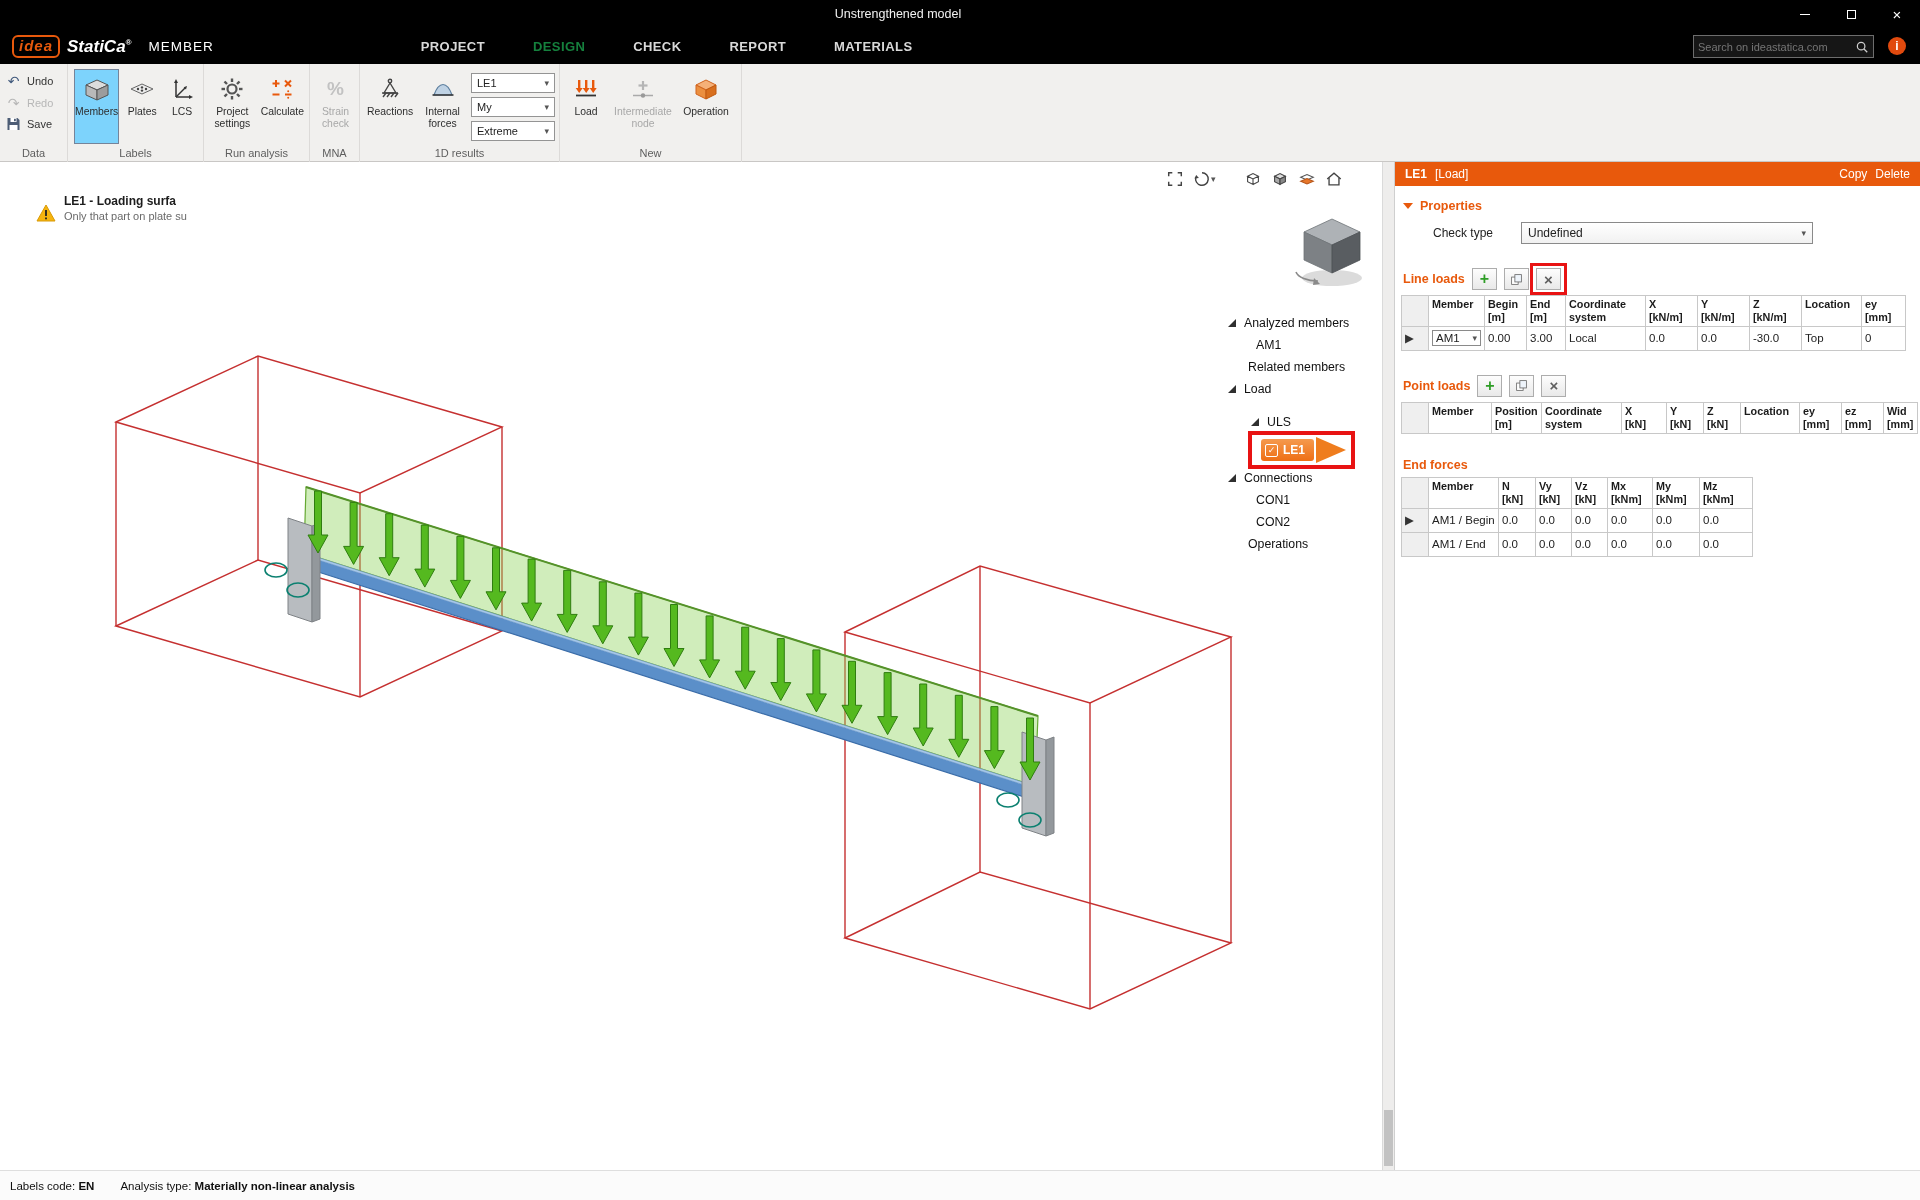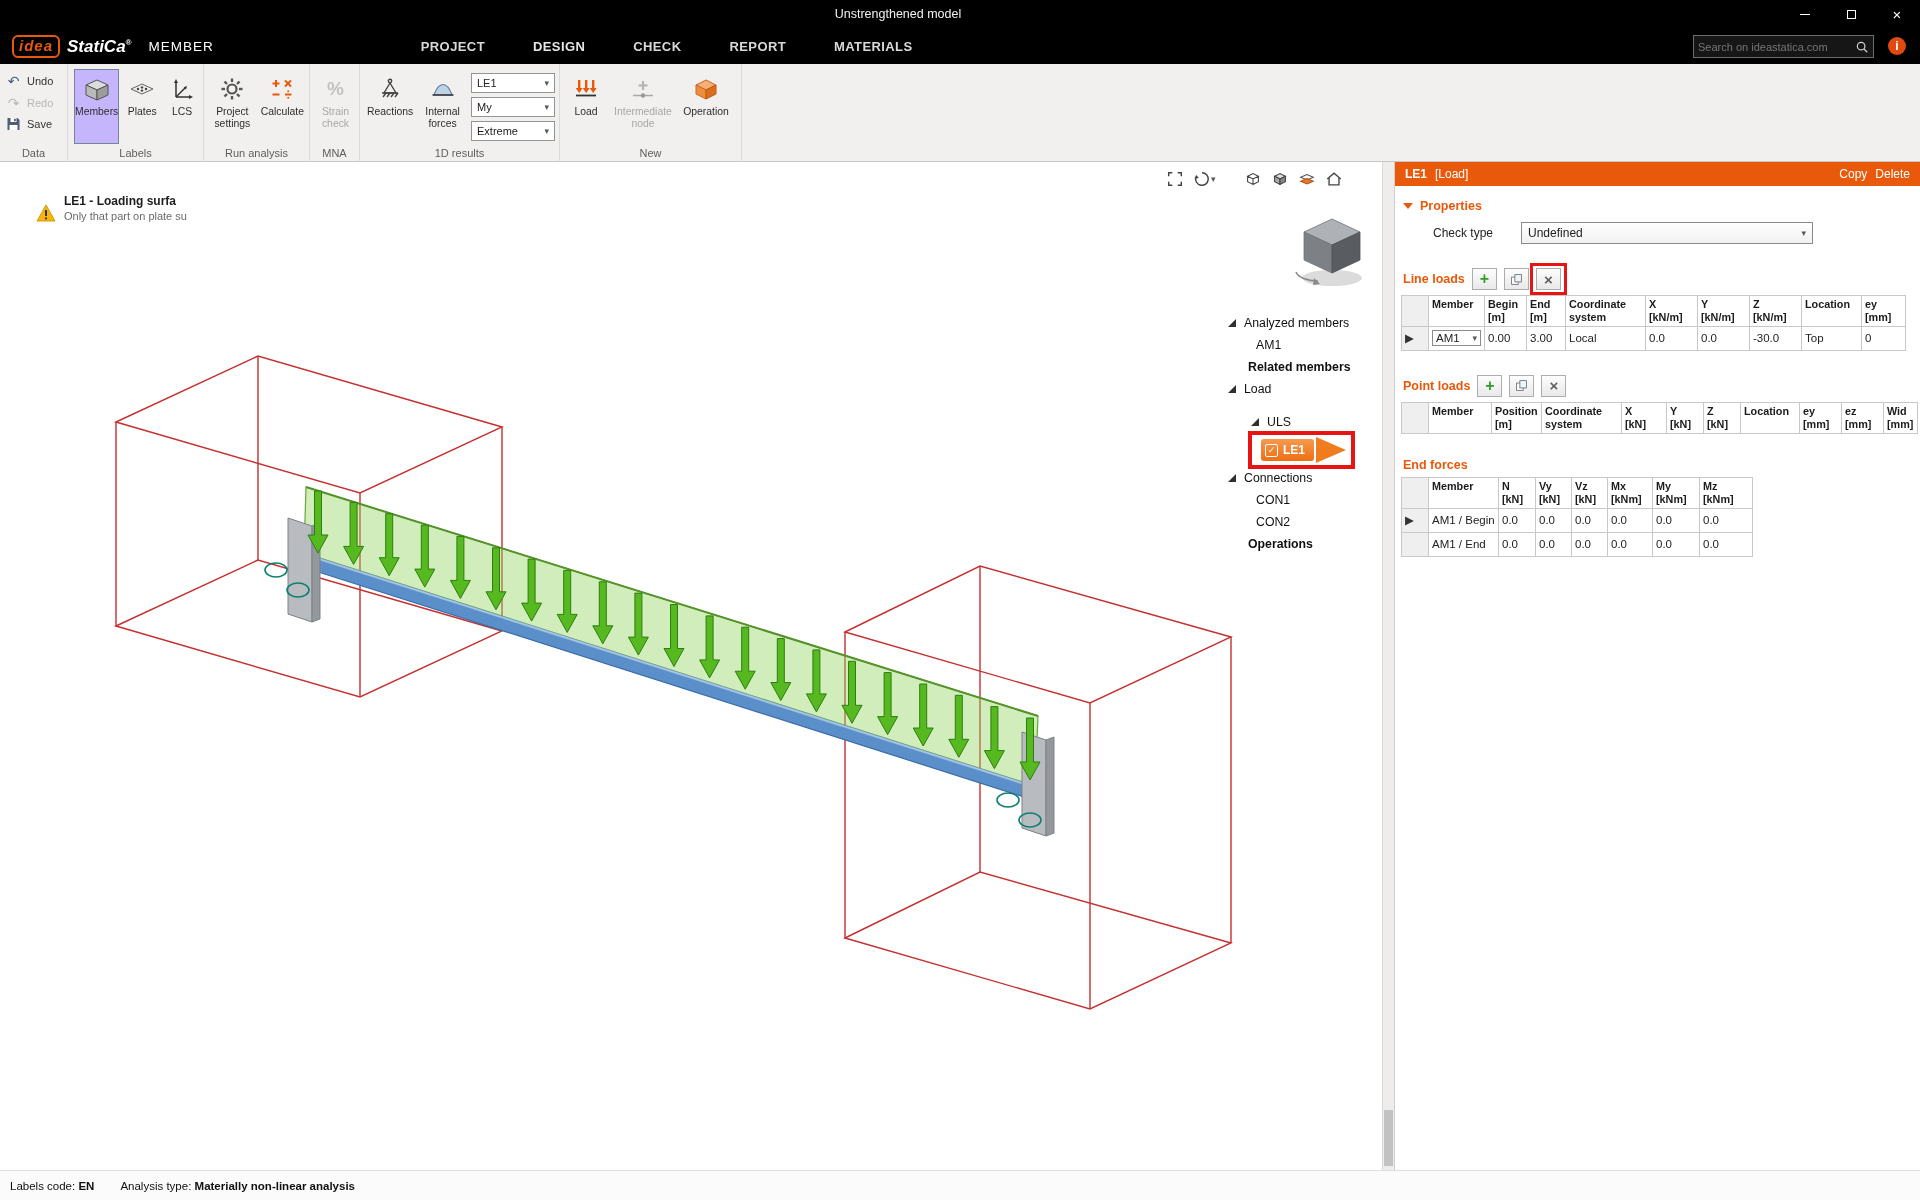--- a/index.html
+++ b/index.html
@@ -22,35 +22,35 @@
   .closex{font-size:15px; line-height:1;}
   
   .menubar{position:absolute; left:0; top:29px; width:1920px; height:35px; background:#000; display:flex; align-items:center;}
   .brand{display:flex; align-items:center; gap:7px; padding-left:12px;}
   .ideabox{border:2px solid var(--accent); border-radius:6px; color:var(--accent); font-weight:bold; font-style:italic; font-size:15px; padding:0 5px 2px 5px; letter-spacing:1px;}
   .statica{color:#fff; font-weight:bold; font-style:italic; font-size:17px;}
   .reg{color:#fff; font-size:8px; vertical-align:super;}
   .product{color:#fff; font-size:13.5px; letter-spacing:1px; margin-left:10px;}
   .menutabs{display:flex; gap:44px; margin-left:205px;}
   .mtab{color:#d9d9d9; font-size:13px; font-weight:bold; letter-spacing:.4px; cursor:pointer; padding:6px 2px;}
-  .mtab.active{color:#e5e5e5;}
+  .mtab.active{color:#15803d;}
   .searchwrap{position:absolute; right:46px; top:6px; width:181px; height:23px; background:#161616; border:1px solid #6d6d6d; display:flex; align-items:center; padding:0 4px;}
   .searchinput{flex:1; background:transparent; border:none; outline:none; color:#cfcfcf; font-size:11px; font-family:inherit;}
   .infocircle{position:absolute; right:14px; top:8px; width:18px; height:18px; border-radius:50%; background:#e14a0e; color:#fff; font-weight:bold; font-size:12px; display:flex; align-items:center; justify-content:center; cursor:pointer;}
   
   .ribbon{position:absolute; left:0; top:64px; width:1920px; height:98px; background:#f1f0ee; border-bottom:1px solid #c9c7c5; display:flex;}
   .rgroup{position:relative; height:98px; border-right:1px solid #dcdad8; flex:none;}
   .rlabel{position:absolute; bottom:3px; left:0; width:100%; text-align:center; font-size:11px; color:#5e5e5e;}
   .rcontent{display:flex; padding:5px 4px 18px 6px; gap:5px; height:100%;}
   .stack{display:flex; flex-direction:column; gap:6px; padding-top:4px;}
   .sbtn{display:flex; align-items:center; gap:6px; font-size:11px; color:#333; cursor:pointer; white-space:nowrap;}
   .sbtn .arr{font-size:14px; color:#40597c; width:15px; text-align:center;}
   .sbtn.disabled, .sbtn.disabled .arr{color:#b7b7b7;}
   .rbtn{display:flex; flex-direction:column; align-items:center; gap:3px; padding-top:5px; font-size:10.4px; color:#2e2e2e; text-align:center; line-height:1.15; cursor:pointer; border:1px solid transparent;}
-  .rbtn.selected{background:#c4b5fd; border:1px solid #75849a;}
+  .rbtn.selected{background:#7dd3fc; border:1px solid #75849a;}
   .rbtn.disabled{color:#a8a8a8;}
   .bicon{height:28px; display:flex; align-items:center; justify-content:center;}
   .pct{font-size:19px; color:#c2c2c2; font-weight:bold;}
   .combostack{display:flex; flex-direction:column; gap:4px; padding-top:4px;}
   .combo{width:84px; height:20px; border:1px solid #949494; background:#fff; display:flex; align-items:center; justify-content:space-between; padding:0 5px; font-size:11px; color:#222; cursor:pointer;}
   .caret{font-size:9px; color:#555;}
   
   .viewport{position:absolute; left:0; top:162px; width:1394px; height:1008px; background:#fff; overflow:hidden;}
   .scene{position:absolute; left:0; top:0;}
   .warnbox{position:absolute; left:36px; top:32px; display:flex; gap:8px; align-items:flex-end;}
@@ -60,21 +60,21 @@
   .vicon{display:flex; align-items:center; cursor:pointer;}
   .gap16{width:10px;}
   .navcube{position:absolute; left:1284px; top:48px;}
   .vsplit{position:absolute; right:0; top:0; width:12px; height:1008px; background:#eeedec; border-left:1px solid #dadada;}
   .vthumb{position:absolute; right:1px; bottom:4px; width:9px; height:56px; background:#c2c2c2; cursor:pointer;}
   
   .tree{position:absolute; left:1222px; top:150px; width:160px; font-size:12.3px; color:#111;}
   .trow{height:22px; display:flex; align-items:center; cursor:pointer;}
   .exp{width:0; height:0; border-bottom:8px solid #2f2f2f; border-left:8px solid transparent; margin-right:8px;}
   .ind0{padding-left:6px;}
-  .ind0n{padding-left:26px;font-weight:bold;}
+  .ind0n{padding-left:26px;}
   .ind1{padding-left:34px;}
   .ind2{padding-left:29px;margin-top:11px;}
   .ind3{padding-left:39px;}
   .le1wrap{position:relative; display:flex; align-items:center;}
   .le1pill{height:22px; display:flex; align-items:center; gap:5px; padding:0 9px 0 4px; border-radius:3px; background:linear-gradient(#f59a4e,#ee6f15); color:#fff; font-weight:bold; font-size:12px;}
   .cb{width:13px; height:13px; border:1.5px solid #fff; border-radius:2px; display:flex; align-items:center; justify-content:center; font-size:9px; color:#fff;}
   .le1arrow{width:0; height:0; border-top:13px solid transparent; border-bottom:13px solid transparent; border-left:30px solid #ef7d1e; margin-left:2px;}
   .annle1{position:absolute; left:-13px; right:-9px; top:-6px; bottom:-6px; border:4px solid var(--annotation); pointer-events:none;}
   
   .panel{position:absolute; left:1394px; top:162px; width:526px; height:1008px; background:#fff; border-left:1px solid #cfcfcf;}

